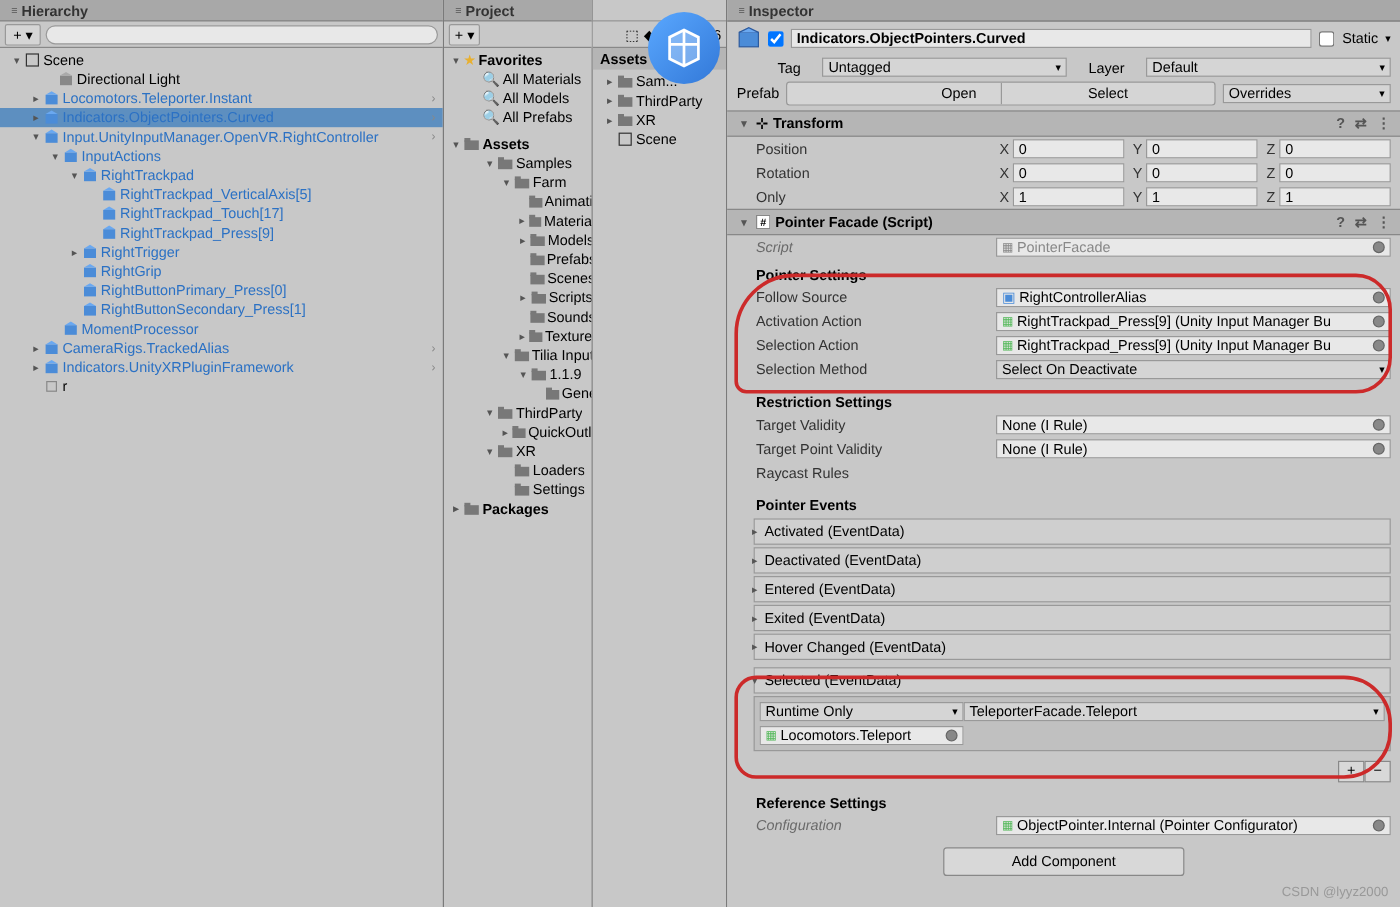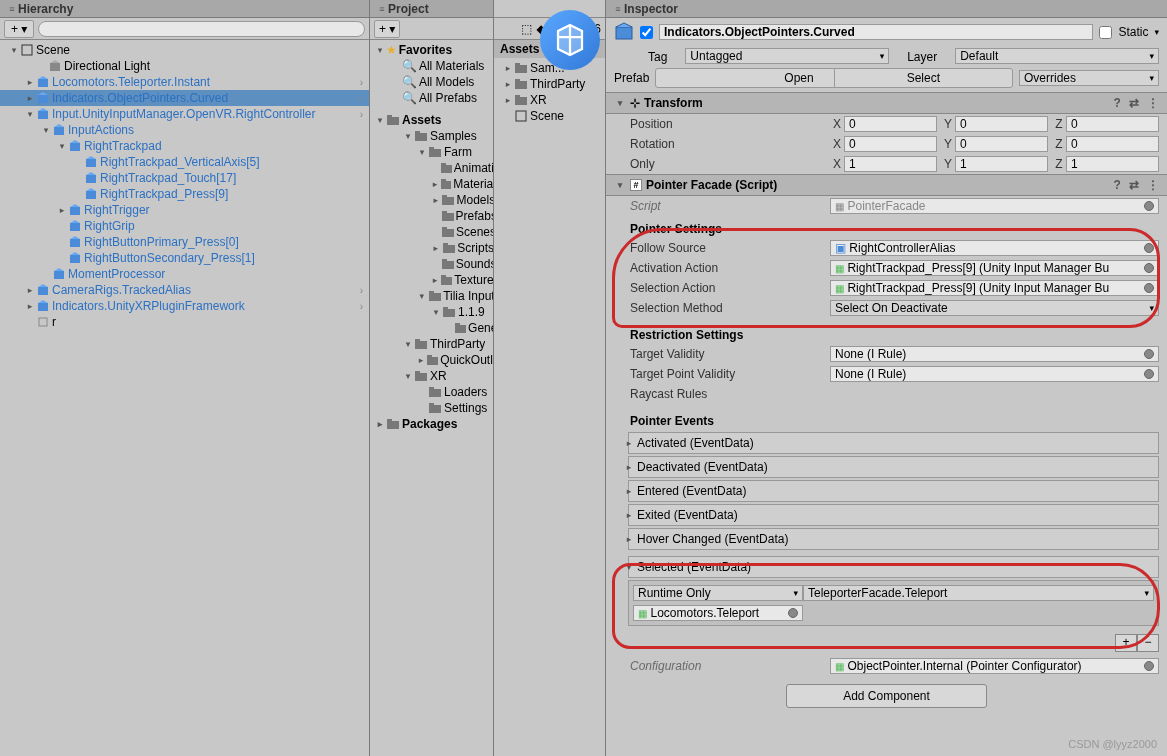--- a/index.html
+++ b/index.html
@@ -693,20 +693,21 @@
         <span style="color:#52b858;font-size:10px">▦</span>
         <span>Locomotors.Teleport</span>
         <span class="obj-dot"></span>
       </div>
   </div>
   <div class="plus-minus">
     <div>+</div>
     <div>−</div>
   </div>
 
+  <div style="padding:6px 8px 2px 24px;font-weight:bold">Reference Settings</div>
   <div class="field-row">
       <span class="field-label ital">Configuration</span>
     <div class="obj-field">
         <span style="color:#52b858;font-size:10px">▦</span>
         <span>ObjectPointer.Internal (Pointer Configurator)</span>
         <span class="obj-dot"></span>
       </div>
   </div>
 
   <div class="add-component">Add Component</div>

